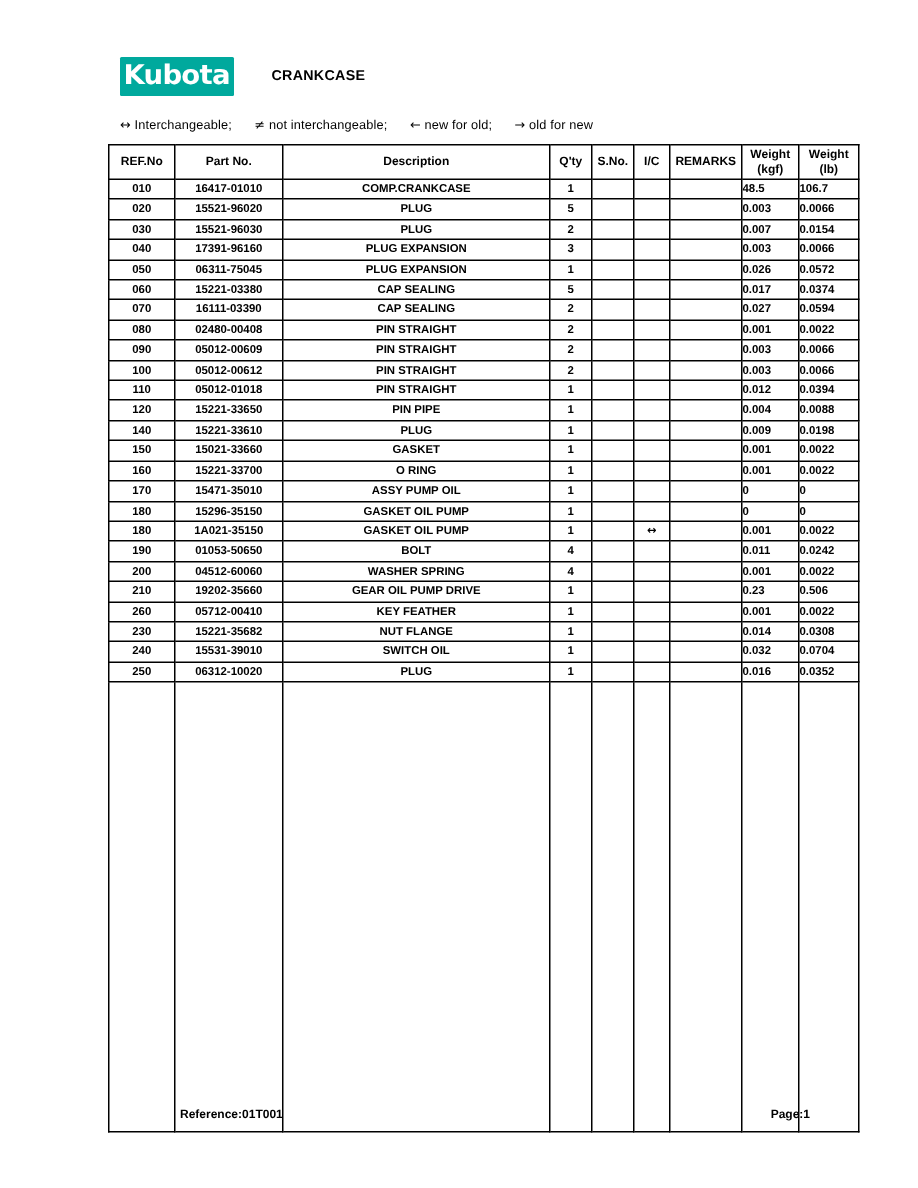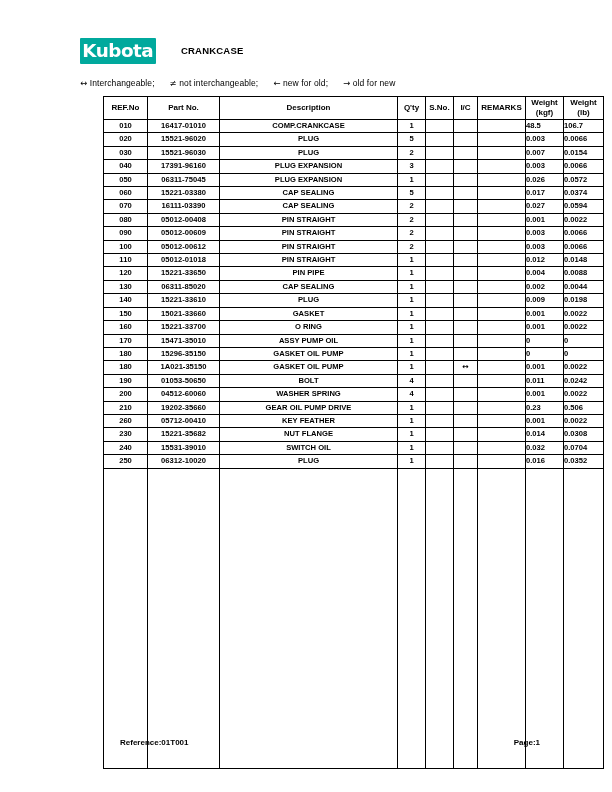--- a/index.html
+++ b/index.html
@@ -82,21 +82,20 @@
   .tbl-wrap {
     position: absolute;
     left: 72px;
     top: 96px;
     width: 470px;
   }
   table.parts {
     border-collapse: collapse;
     width: 470px;
     table-layout: fixed;
-    margin-left: 31px;
   }
   table.parts th,
   table.parts td {
     border: 1px solid #000000;
     font-size: 7.6px;
     font-weight: bold;
     padding: 0;
     height: 12.4px;
     line-height: 12.4px;
     overflow: hidden;
@@ -287,21 +286,21 @@
             <td class="desc">CAP SEALING</td>
             <td class="qty">2</td>
             <td class="sno"></td>
             <td class="ic"></td>
             <td class="rem"></td>
             <td class="kgf">0.027</td>
             <td class="lb">0.0594</td>
           </tr>
           <tr>
             <td class="ref">080</td>
-            <td class="part">05012-00408</td>
+            <td class="part">02480-00408</td>
             <td class="desc">PIN STRAIGHT</td>
             <td class="qty">2</td>
             <td class="sno"></td>
             <td class="ic"></td>
             <td class="rem"></td>
             <td class="kgf">0.001</td>
             <td class="lb">0.0022</td>
           </tr>
           <tr>
             <td class="ref">090</td>
@@ -327,43 +326,32 @@
           </tr>
           <tr>
             <td class="ref">110</td>
             <td class="part">05012-01018</td>
             <td class="desc">PIN STRAIGHT</td>
             <td class="qty">1</td>
             <td class="sno"></td>
             <td class="ic"></td>
             <td class="rem"></td>
             <td class="kgf">0.012</td>
-            <td class="lb">0.0148</td>
+            <td class="lb">0.0394</td>
           </tr>
           <tr>
             <td class="ref">120</td>
             <td class="part">15221-33650</td>
             <td class="desc">PIN PIPE</td>
             <td class="qty">1</td>
             <td class="sno"></td>
             <td class="ic"></td>
             <td class="rem"></td>
             <td class="kgf">0.004</td>
             <td class="lb">0.0088</td>
-          </tr>
-          <tr>
-            <td class="ref">130</td>
-            <td class="part">06311-85020</td>
-            <td class="desc">CAP SEALING</td>
-            <td class="qty">1</td>
-            <td class="sno"></td>
-            <td class="ic"></td>
-            <td class="rem"></td>
-            <td class="kgf">0.002</td>
-            <td class="lb">0.0044</td>
           </tr>
           <tr>
             <td class="ref">140</td>
             <td class="part">15221-33610</td>
             <td class="desc">PLUG</td>
             <td class="qty">1</td>
             <td class="sno"></td>
             <td class="ic"></td>
             <td class="rem"></td>
             <td class="kgf">0.009</td>

